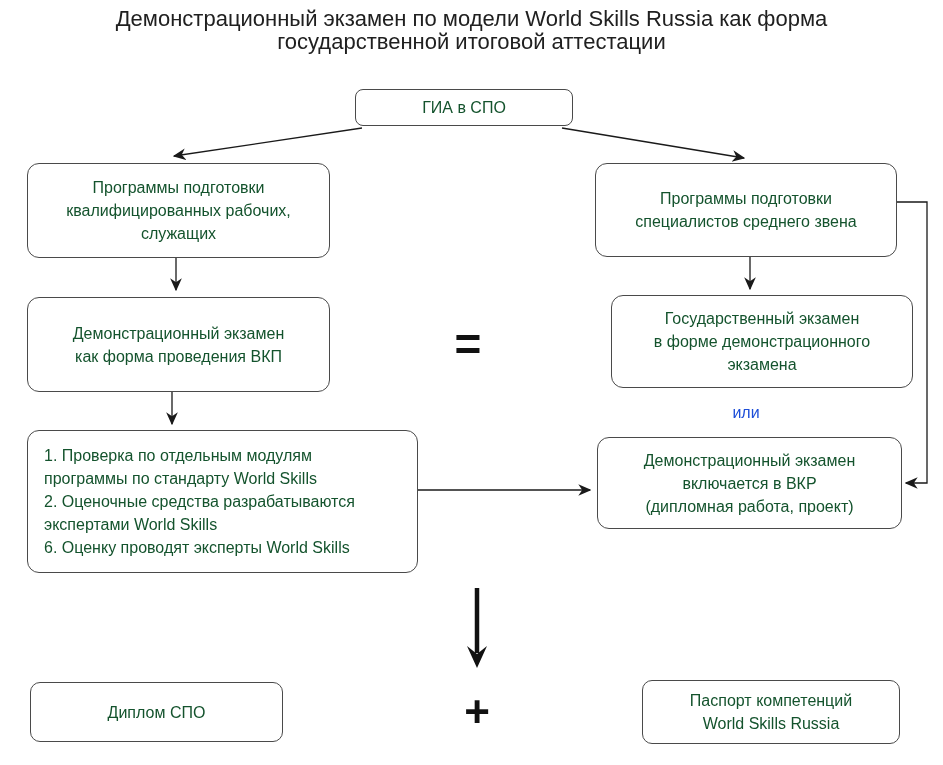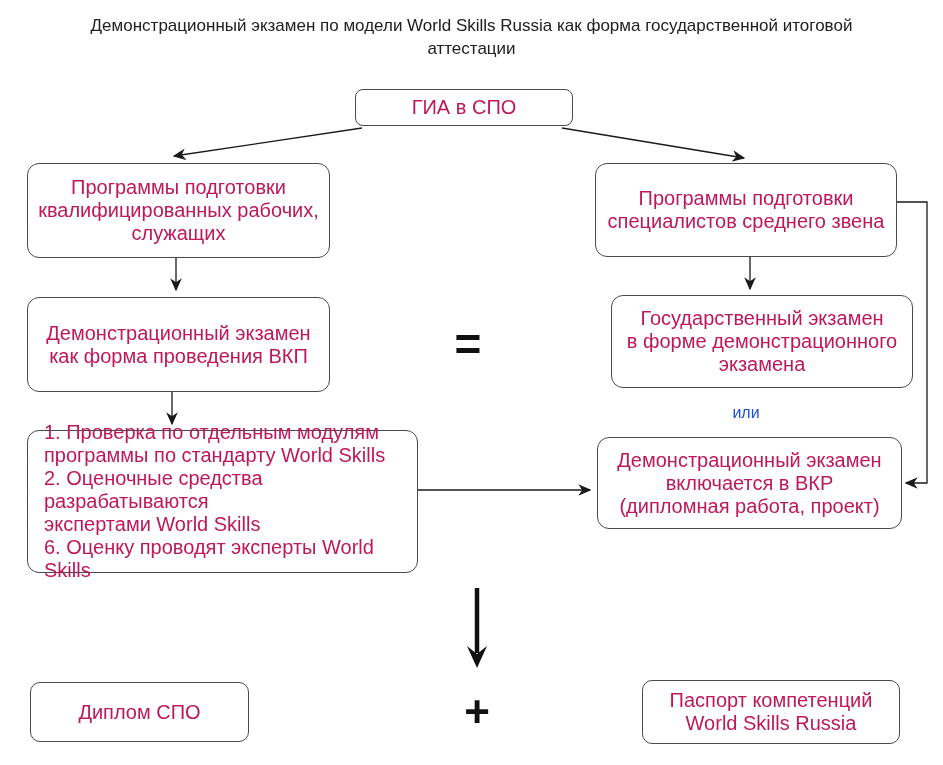--- a/index.html
+++ b/index.html
@@ -11,60 +11,60 @@
   .canvas {
     position: relative;
     width: 943px;
     height: 765px;
     background: #ffffff;
     overflow: hidden;
     color: #1d1d1d;
   }
   .title {
     position: absolute;
-    top: 14px;
+    top: 7px;
     left: 50%;
     transform: translateX(-50%);
     width: 840px;
     text-align: center;
-    font-size: 17px;
+    font-size: 22px;
     line-height: 23px;
     color: #202020;
   }
   .connectors {
     position: absolute;
     left: 0;
     top: 0;
     width: 943px;
     height: 765px;
   }
   .box {
     position: absolute;
     box-sizing: border-box;
     border: 1.4px solid #4a4a4a;
     border-radius: 12px;
     background: #ffffff;
     display: flex;
     align-items: center;
     justify-content: center;
     text-align: center;
-    font-size: 20px;
+    font-size: 16px;
     line-height: 23px;
     white-space: pre-line;
-    color: #be185d;
+    color: #14532d;
   }
   .box-root      { left: 355px; top: 89px;  width: 218px; height: 37px; border-radius: 8px; }
   .box-l1        { left: 27px;  top: 163px; width: 303px; height: 95px; }
   .box-l2        { left: 27px;  top: 297px; width: 303px; height: 95px; }
   .box-l3        { left: 27px;  top: 430px; width: 391px; height: 143px;
                    justify-content: flex-start; text-align: left; padding-left: 16px; padding-right: 6px; }
   .box-r1        { left: 595px; top: 163px; width: 302px; height: 94px; }
   .box-r2        { left: 611px; top: 295px; width: 302px; height: 93px; }
   .box-r3        { left: 597px; top: 437px; width: 305px; height: 92px; }
-  .box-out-left  { left: 30px;  top: 682px; width: 219px; height: 60px; border-radius: 10px; }
+  .box-out-left  { left: 30px;  top: 682px; width: 253px; height: 60px; border-radius: 10px; }
   .box-out-right { left: 642px; top: 680px; width: 258px; height: 64px; border-radius: 10px; }
   .op {
     position: absolute;
     width: 80px;
     text-align: center;
     font-weight: bold;
     color: #111111;
   }
   .op-equals { left: 428px; top: 316px; font-size: 46px; line-height: 56px; }
   .op-plus   { left: 437px; top: 686px; font-size: 44px; line-height: 52px; }

